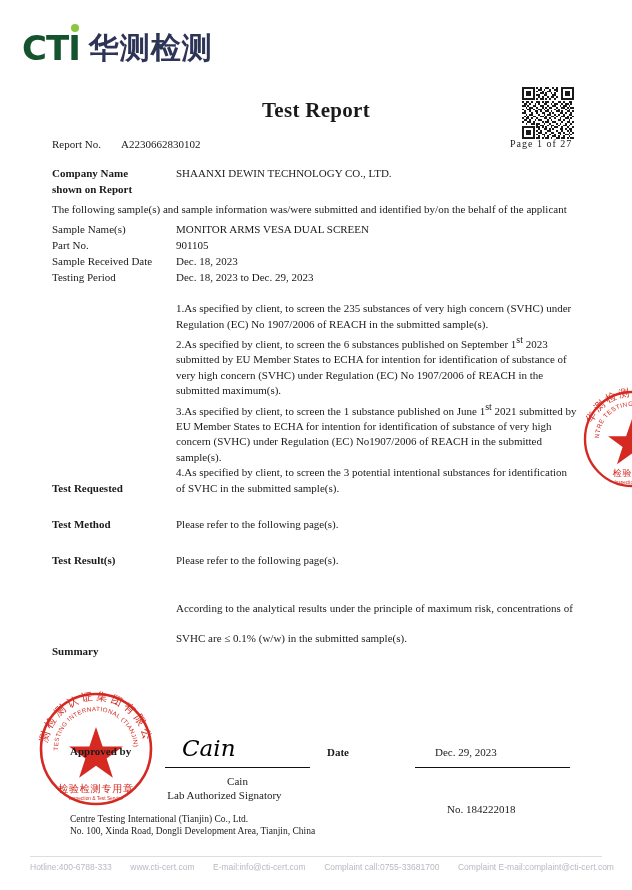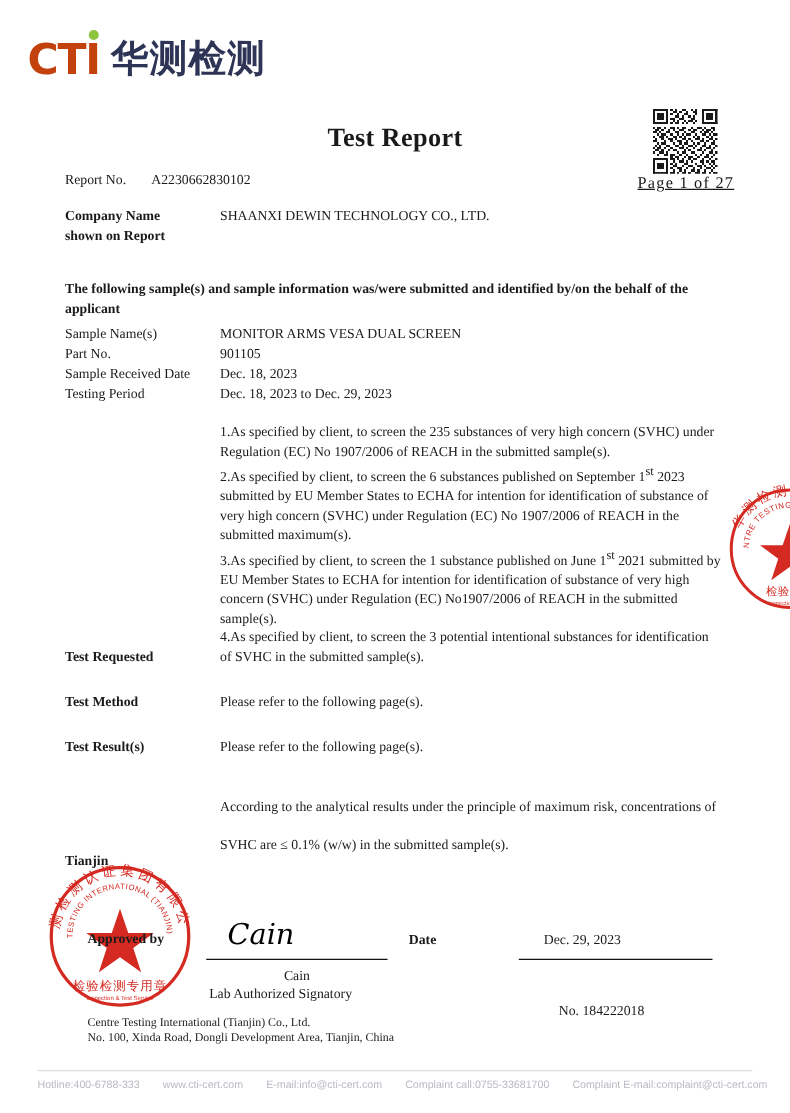--- a/index.html
+++ b/index.html
@@ -27,21 +27,21 @@
     display: flex;
     align-items: center;
     height: 44px;
   }
   .logo-cti {
     position: relative;
     font-family: "DejaVu Sans", sans-serif;
     font-weight: bold;
     font-size: 34px;
     letter-spacing: -1px;
-    color: #c2410c;
+    color: #14532d;
     line-height: 34px;
   }
   .logo-dot {
     position: absolute;
     right: 1px;
     top: -7px;
     width: 8px;
     height: 8px;
     border-radius: 50%;
     background: #8cc63e;
@@ -80,23 +80,22 @@
     position: absolute;
     left: 52px;
     top: 138px;
     font-size: 11px;
   }
   .report-no .label { margin-right: 18px; }
   .page-no {
     position: absolute;
     left: 510px;
     top: 138px;
-    font-size: 13px;
+    font-size: 10px;
     letter-spacing: 1px;
-    text-decoration: underline;
   }
 
   
   .info {
     position: absolute;
     left: 52px;
     top: 165px;
     width: 530px;
     font-size: 11px;
   }
@@ -107,24 +106,24 @@
   }
   .row .k {
     width: 118px;
     flex: 0 0 118px;
     padding-right: 6px;
   }
   .row .k.bold { font-weight: bold; }
   .row .v { flex: 1; }
 
   .notice {
-    font-weight: bold;
+    font-weight: normal;
     font-size: 11px;
     line-height: 16px;
-    margin-top: 26px;
+    margin-top: 4px;
     width: 520px;
   }
 
   .sample-block { margin-top: 4px; }
 
   
   .section { margin-top: 16px; }
   .section .k { font-weight: bold; }
   .req-list { line-height: 15.5px; }
   .req-list p { margin: 0; }
@@ -569,21 +568,21 @@
       <div class="k">Test Method</div>
       <div class="v">Please refer to the following page(s).</div>
     </div>
 
     <div class="row section spaced">
       <div class="k">Test Result(s)</div>
       <div class="v">Please refer to the following page(s).</div>
     </div>
 
     <div class="row section spaced">
-      <div class="k">Tianjin</div>
+      <div class="k">Summary</div>
       <div class="v summary-text">
         <p>According to the analytical results under the principle of maximum risk, concentrations of</p>
         <p>SVHC are ≤ 0.1% (w/w) in the submitted sample(s).</p>
       </div>
     </div>
   </div>
 
   <div class="stamp stamp-right">
     <svg width="112" height="112" viewBox="0 0 112 112">
       <defs>

